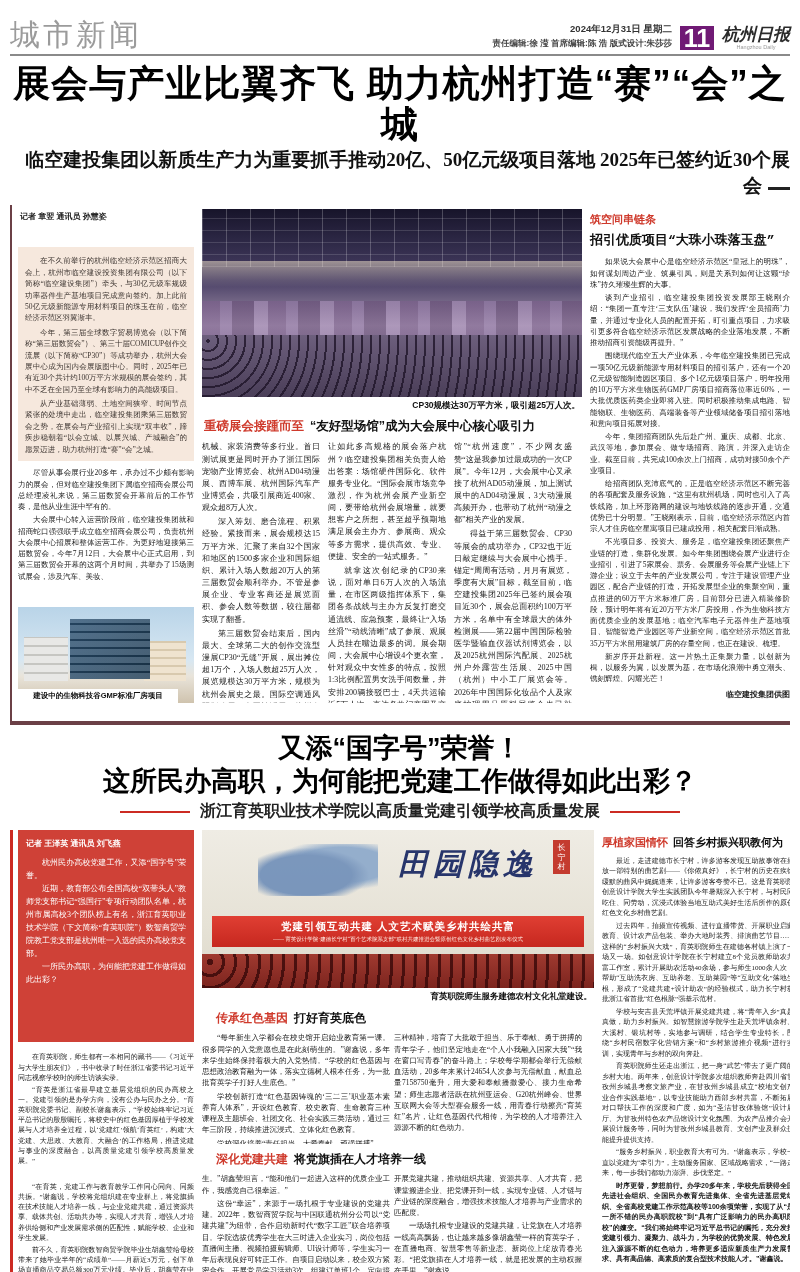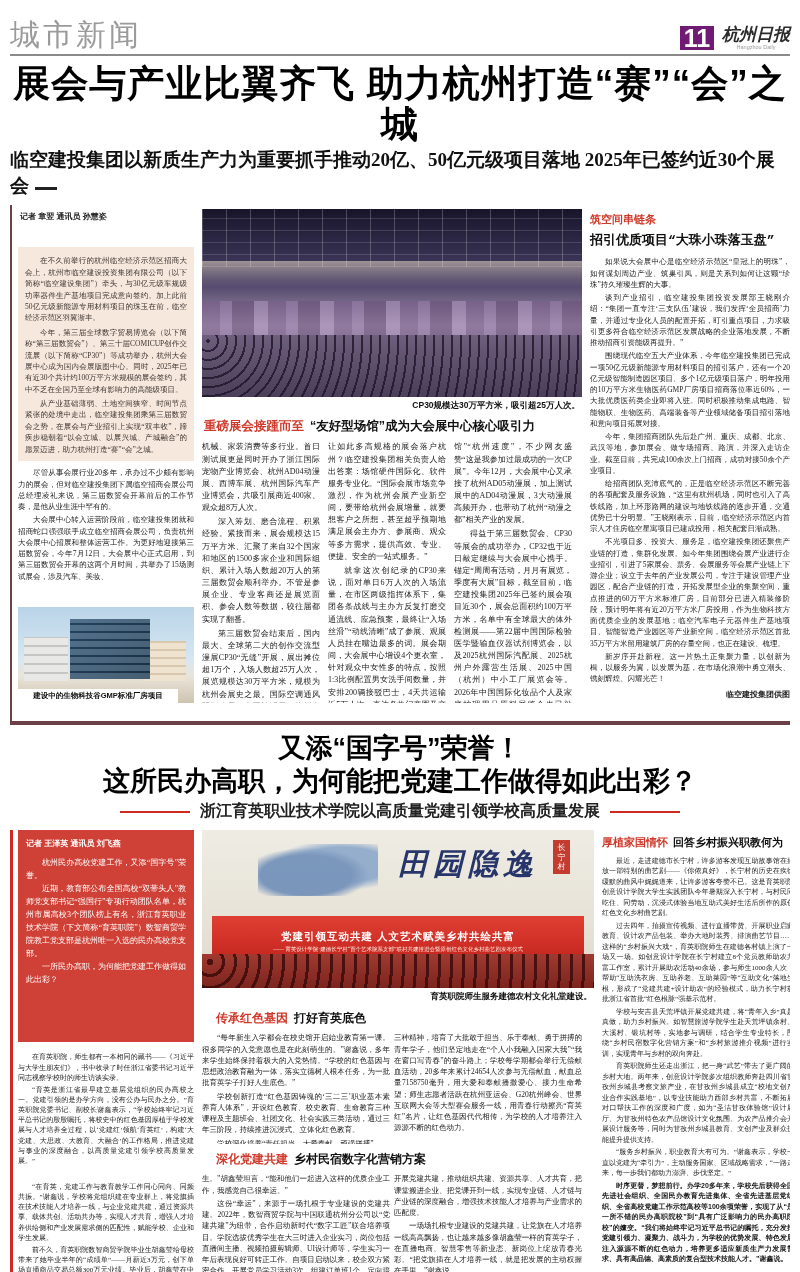--- a/index.html
+++ b/index.html
@@ -30,21 +30,21 @@
   .byline{font-family:"Liberation Sans","DejaVu Sans",sans-serif;
           font-size:8px;font-weight:bold;color:#222;margin:2px 0 6px 2px;}
   .photo-caption{font-family:"Liberation Sans","DejaVu Sans",sans-serif;
                  font-size:8.5px;font-weight:bold;color:#111;text-align:right;margin:3px 2px 4px 0;}
   figure{margin:0;}
 
   
   .a1-headline{margin:8px 0 2px 0;text-align:center;font-size:37px;line-height:1.1;
                font-weight:900;letter-spacing:1px;color:#000;
                font-family:"Liberation Sans","DejaVu Sans",sans-serif;}
-  .a1-subhead{text-align:left;font-size:19px;color:#111;margin:2px 0 6px 0;font-weight:bold;}
+  .a1-subhead{text-align:right;font-size:19px;color:#111;margin:2px 0 6px 0;font-weight:bold;}
   .subdash{display:inline-block;width:22px;height:3px;background:#222;vertical-align:middle;margin-left:6px;}
   .a1-body{display:flex;gap:8px;height:506px;overflow:hidden;
            border-left:2px solid #6b4046;border-bottom:4px solid #6b4046;
            padding:4px 0 6px 6px;}
   .a1-left{width:176px;flex:none;}
   .a1-mid{width:380px;flex:none;}
   .a1-right{width:200px;flex:none;font-size:7.5px;line-height:1.5;}
   .introbox{background:#f6e8dd;padding:8px 7px;font-size:7.5px;line-height:1.52;color:#3c3430;
             height:198px;overflow:hidden;margin-top:25px;}
   .introbox p{margin:0 0 3px 0;text-indent:2em;text-align:justify;}
@@ -115,21 +115,21 @@
   .brush{position:absolute;top:14px;left:56px;width:120px;height:52px;opacity:.8;
     background:radial-gradient(ellipse at 40% 60%,#5f83b4 0 45%,transparent 62%),
                radial-gradient(ellipse at 70% 40%,#7fa0c8 0 40%,transparent 58%);}
   .art-title{position:absolute;top:14px;left:196px;font-weight:900;font-size:30px;color:#27356b;
     letter-spacing:5px;font-family:"Liberation Serif","DejaVu Serif",serif;font-style:italic;}
   .seal{position:absolute;top:10px;right:24px;width:13px;background:#c43b2f;color:#fff;
     font-size:8px;line-height:1.15;padding:3px 2px;text-align:center;word-break:break-all;}
   .stage-banner{position:absolute;left:10px;right:10px;top:86px;text-align:center;
     background:linear-gradient(180deg,#e03f33,#c6271f);color:#fff;padding:4px 2px;}
   .stage-banner .b1{font-size:10.5px;font-weight:900;letter-spacing:1px;
-    font-family:"Liberation Sans","DejaVu Sans",sans-serif;margin-top:10px;}
+    font-family:"Liberation Sans","DejaVu Sans",sans-serif;}
   .stage-banner .b2{font-size:5.5px;margin-top:2px;color:#ffe9e0;}
   .crowd2{position:absolute;bottom:0;left:0;right:0;height:34px;
     background:repeating-radial-gradient(circle at 8px 8px,rgba(60,10,10,.85) 0 3px,transparent 3px 12px),
                linear-gradient(180deg,#a03a30,#7c241e);}
 
   .a2-sec{font-family:"Liberation Sans","DejaVu Sans",sans-serif;font-size:12px;font-weight:900;
           margin:7px 0 5px 14px;white-space:nowrap;}
   .a2-sec .sec-title{color:#111;margin-left:6px;}
   .cols2{display:flex;gap:4px;overflow:hidden;font-size:7.5px;line-height:1.5;}
   .cols2 .col{width:188px;flex:none;}
@@ -141,20 +141,24 @@
   .closing p{font-family:"Liberation Sans","DejaVu Sans",sans-serif;font-weight:bold;}
 </style>
 </head>
 <body>
 
 <div class="page">
 
   <header class="masthead">
     <div class="section-name">城市新闻</div>
     <div class="mh-right">
+      <div class="mh-meta">
+        <div class="mh-date">2024年12月31日 星期二</div>
+        <div class="mh-editors">责任编辑:徐 滢 首席编辑:陈 浩 版式设计:朱莎莎</div>
+      </div>
       <div class="mh-pagenum">11</div>
       <div class="mh-brand">
         <div class="brand-cn">杭州日报</div>
         <div class="brand-en">Hangzhou Daily</div>
       </div>
     </div>
   </header>
 
   <section class="article a1">
     <h1 class="a1-headline">展会与产业比翼齐飞 助力杭州打造“赛”“会”之城</h1>
@@ -282,21 +286,21 @@
               <p>“每年新生入学都会在校史馆开启始业教育第一课。很多同学的入党意愿也是在此刻萌生的。”谢鑫说，多年来学生始终保持着极大的入党热情。“学校的红色基因与思想政治教育融为一体，落实立德树人根本任务，为一批批育英学子打好人生底色。”</p>
               <p>学校创新打造“红色基因铸魂的‘三二三’职业基本素养育人体系”，开设红色教育、校史教育、生命教育三种课程及主题班会、社团文化、社会实践三类活动，通过三年三阶段，持续推进沉浸式、立体化红色教育。</p>
               <p>学校深化培养“责任担当、大爱奉献、顽强拼搏”</p>
             </div>
           <div class="col body-text cont">
               <p>三种精神，培育了大批敢于担当、乐于奉献、勇于拼搏的青年学子，他们坚定地走在“个人小我融入国家大我”“我在窗口写青春”的奋斗路上；学校每学期都会举行无偿献血活动，20多年来累计24654人次参与无偿献血，献血总量7158750毫升，用大爱和奉献播撒爱心、接力生命希望；师生志愿者活跃在杭州亚运会、G20杭州峰会、世界互联网大会等大型赛会服务一线，用青春行动擦亮“育英红”名片，让红色基因代代相传，为学校的人才培养注入源源不断的红色动力。</p>
             </div>
         </div>
 
         <div class="a2-sec">
-          <span class="kicker">深化党建共建</span><span class="sec-title">乡村民宿数字化营销方案</span>
+          <span class="kicker">深化党建共建</span><span class="sec-title">将党旗插在人才培养一线</span>
         </div>
         <div class="cols2 h2x">
           <div class="col body-text cont">
               <p>生。”胡鑫莹坦言，“能和他们一起进入这样的优质企业工作，我感觉自己很幸运。”</p>
               <p>这份“幸运”，来源于一场扎根于专业建设的党建共建。2022年，数智商贸学院与中国联通杭州分公司以“党建共建”为纽带，合作启动新时代“数字工匠”联合培养项目。学院选拔优秀学生在大三时进入企业实习，岗位包括直播间主播、视频拍摄剪辑师、UI设计师等，学生实习一年后表现良好可转正工作。自项目启动以来，校企双方紧密合作，开展党员学习活动3次，组建订单班1个，定向培养学生49名，落实学生实习就业29人。</p>
             </div>
           <div class="col body-text cont">
               <p>开展党建共建，推动组织共建、资源共享、人才共育，把课堂搬进企业、把党课开到一线，实现专业链、人才链与产业链的深度融合，增强技术技能人才培养与产业需求的匹配度。</p>
               <p>一场场扎根专业建设的党建共建，让党旗在人才培养一线高高飘扬，也让越来越多像胡鑫莹一样的育英学子，在直播电商、智慧零售等新业态、新岗位上绽放青春光彩。“把党旗插在人才培养一线，就是把发展的主动权握在手里。”谢鑫说。</p>
             </div>

